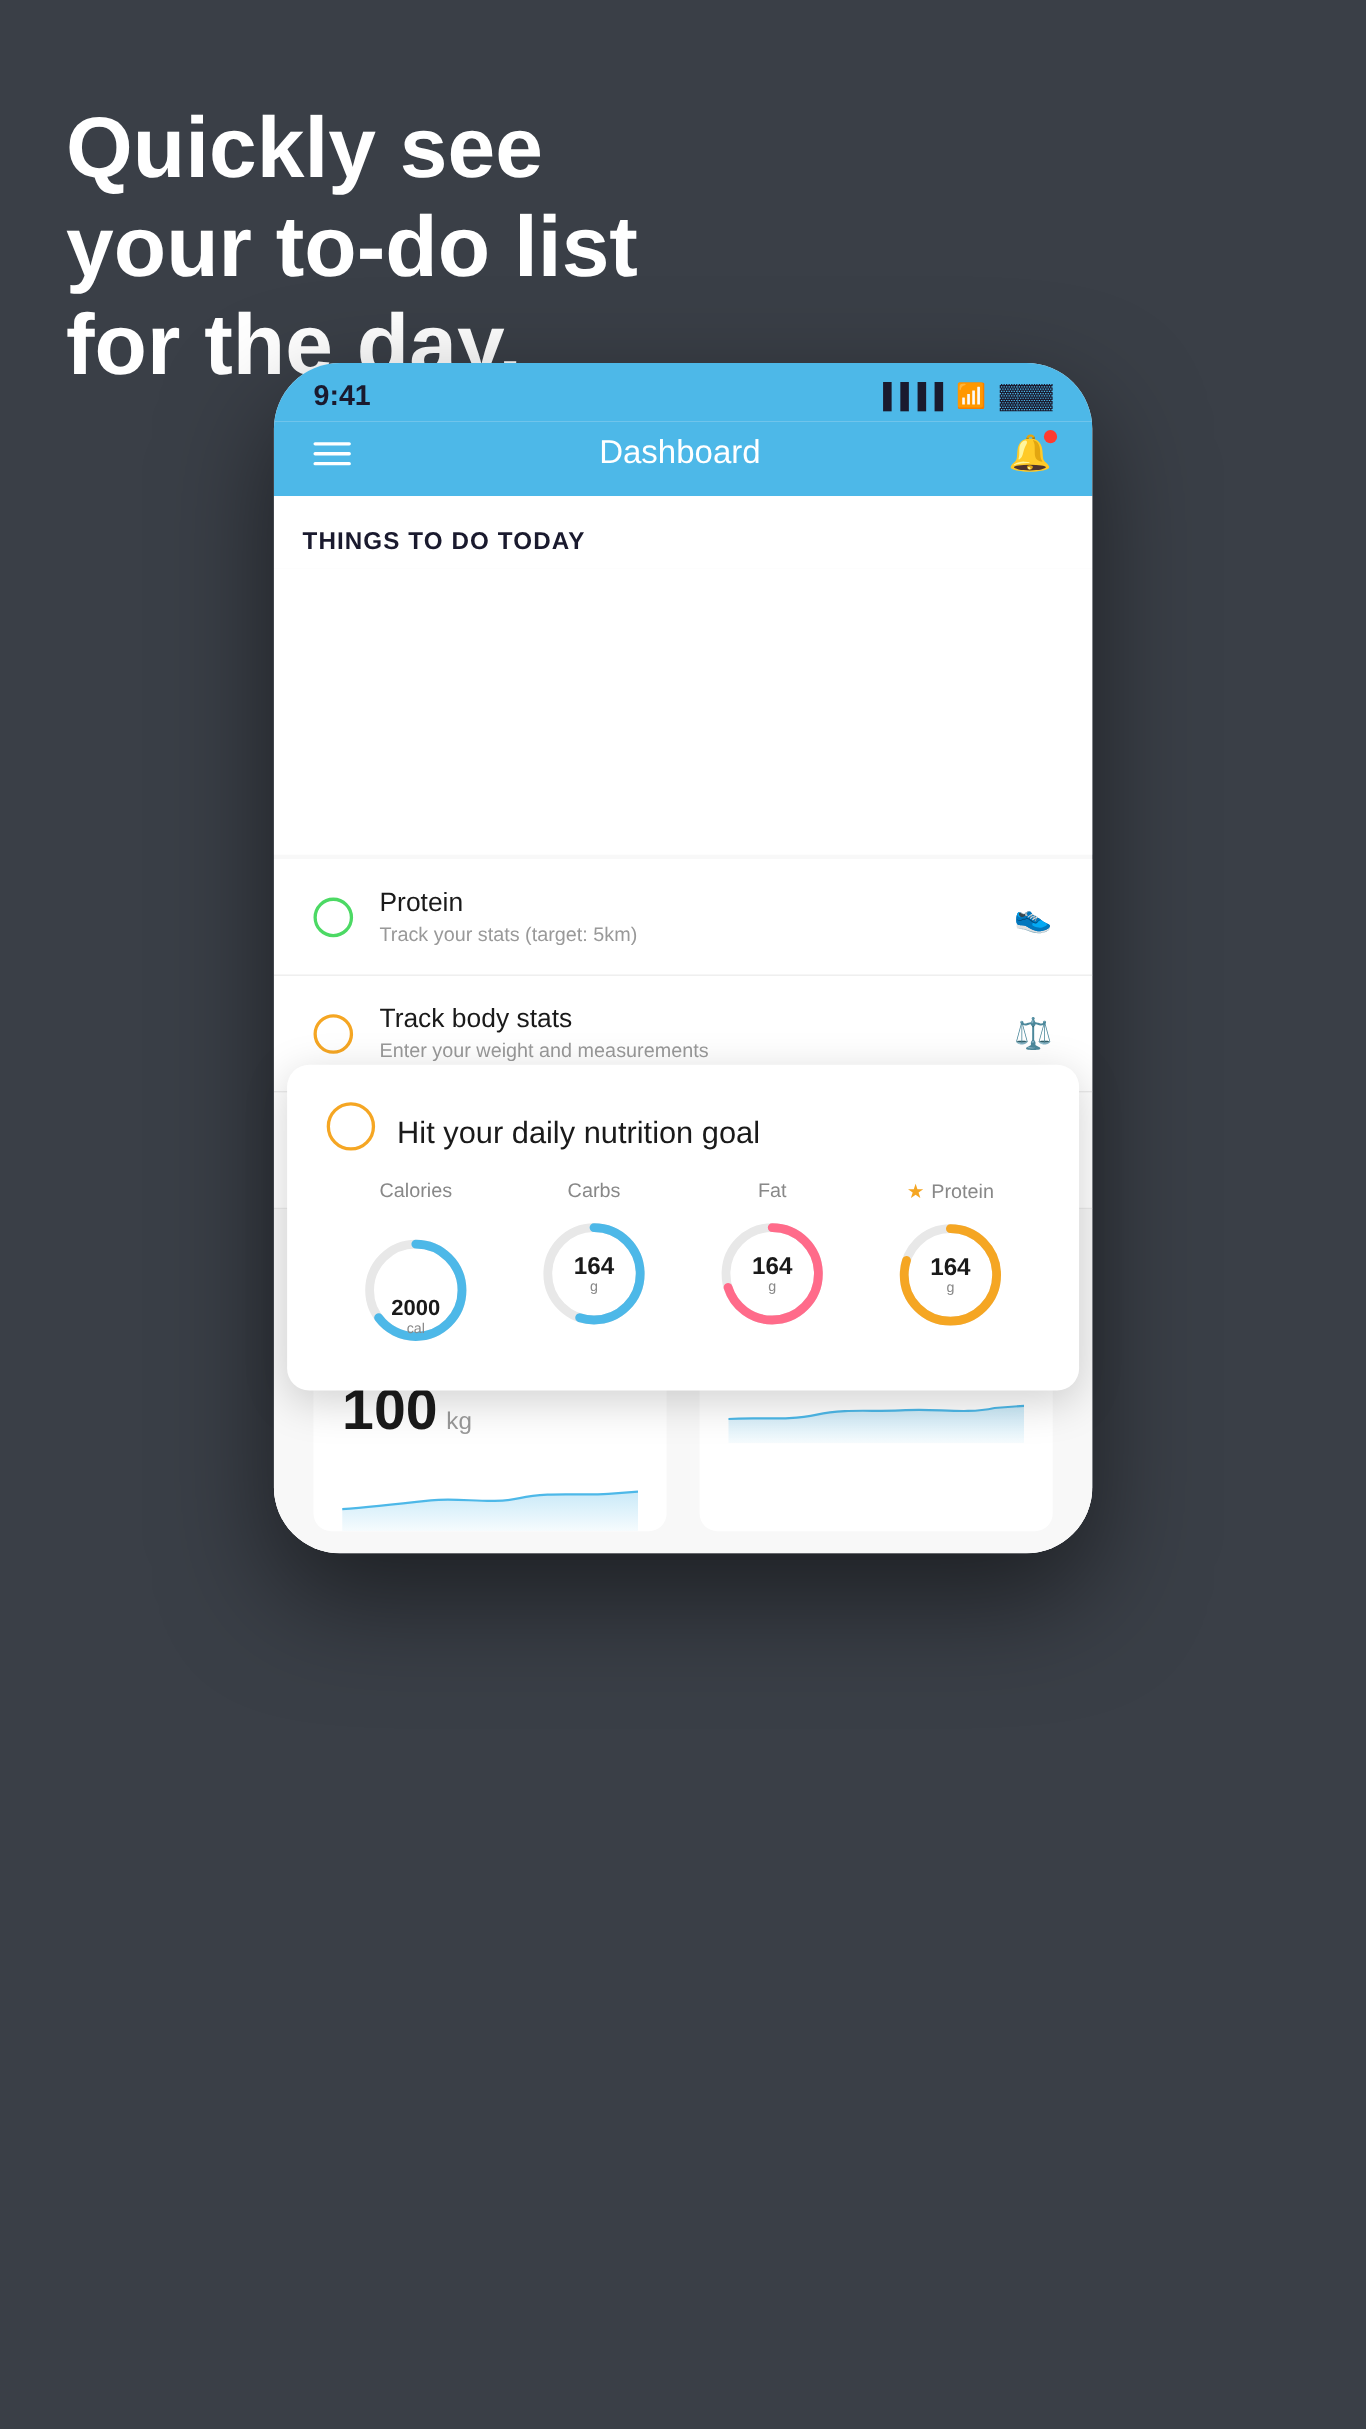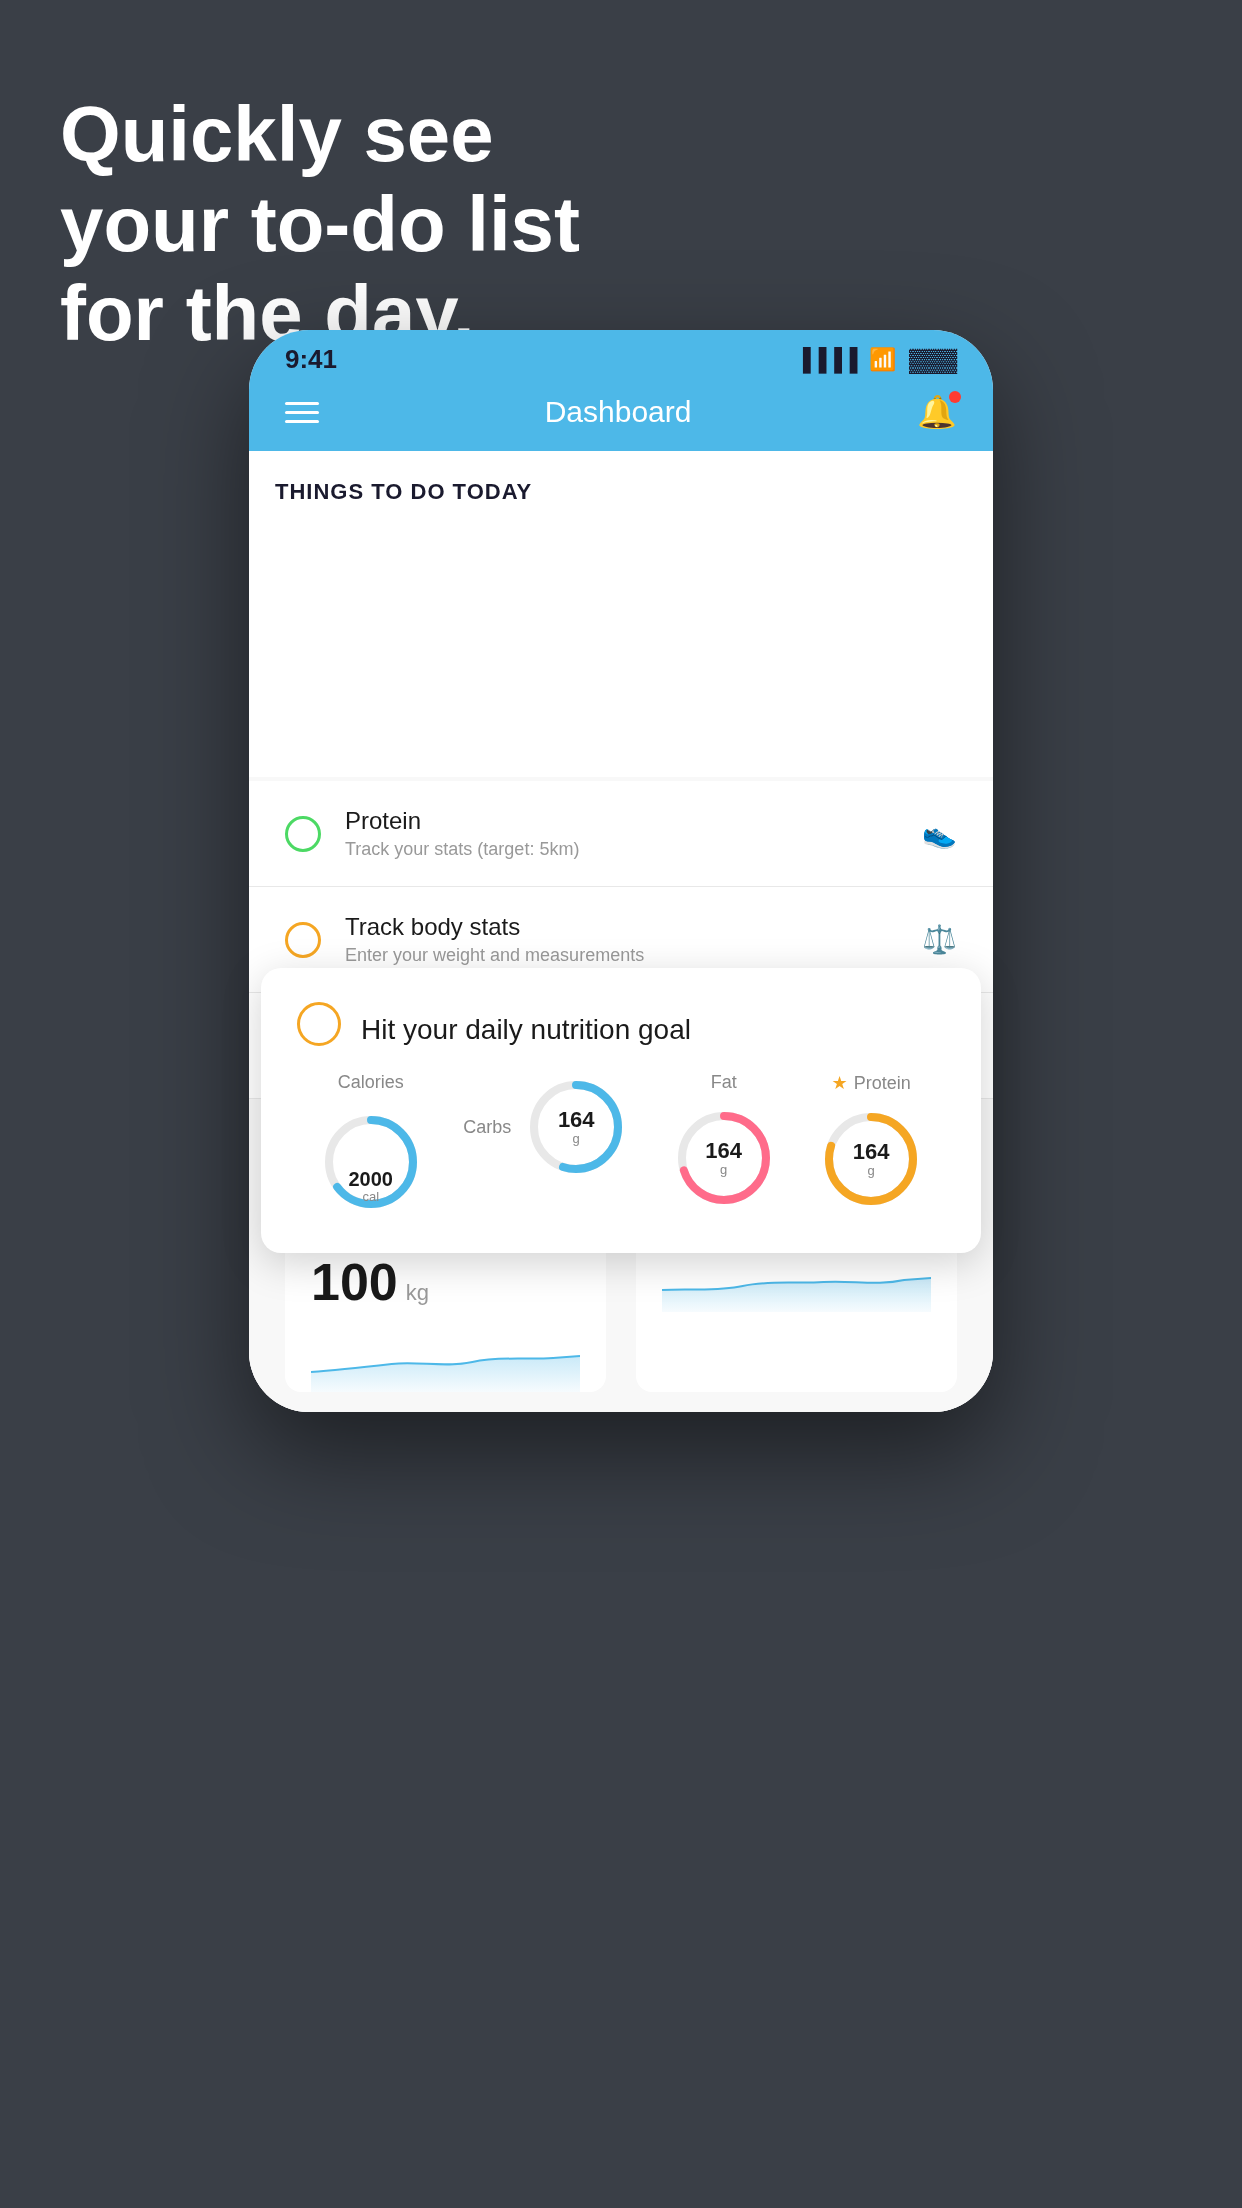--- a/index.html
+++ b/index.html
@@ -428,35 +428,35 @@
 
 <div class="nutrition-card" style="position: absolute; top: 968px; left: 50%; transform: translateX(-50%); width: 720px; background: white; border-radius: 20px; padding: 34px 36px 36px; box-shadow: 0 10px 40px rgba(0,0,0,0.18); z-index: 20;">
 
   <div class="nutrition-card-header">
     <div class="circle-check" style="width:44px;height:44px;border-radius:50%;border:3px solid #f5a623;flex-shrink:0;"></div>
     <span class="nutrition-title" style="font-size:28px;font-weight:500;color:#1a1a1a;">Hit your daily nutrition goal</span>
   </div>
 
   <div class="nutrition-stats" style="display:flex;justify-content:space-around;align-items:flex-start;">
 
-    <div class="stat-item" style="display:flex;flex-direction:column;align-items:center;gap:14px;">
+    <div class="stat-item" style="display:flex;flex-direction:column;align-items:center;gap:25px;">
       <span class="stat-label" style="font-size:18px;color:#888;">Calories</span>
       <div class="donut-wrapper" style="position:relative;width:110px;height:110px;">
         <svg width="110" height="110" viewBox="0 0 110 110" style="transform:rotate(-90deg);">
           <circle cx="55" cy="55" r="42" fill="none" stroke="#e8e8e8" stroke-width="8"></circle>
           <circle cx="55" cy="55" r="42" fill="none" stroke="#4db8e8" stroke-width="8" stroke-dasharray="171 264" stroke-linecap="round"></circle>
         </svg>
         <div class="donut-center" style="position:absolute;top:50%;left:50%;transform:translate(-50%,-50%);text-align:center;line-height:1.1;margin-top:24px;">
           <div class="donut-value" style="font-size:20px;font-weight:600;color:#1a1a1a;">2000</div>
           <div class="donut-unit" style="font-size:13px;color:#888;">cal</div>
         </div>
       </div>
     </div>
 
-    <div class="stat-item" style="display:flex;flex-direction:row;align-items:center;gap:10px;">
+    <div class="stat-item" style="display:flex;flex-direction:column;align-items:center;gap:10px;">
       <span class="stat-label" style="font-size:18px;color:#888;">Carbs</span>
       <div class="donut-wrapper" style="position:relative;width:110px;height:110px;">
         <svg width="110" height="110" viewBox="0 0 110 110" style="transform:rotate(-90deg);">
           <circle cx="55" cy="55" r="42" fill="none" stroke="#e8e8e8" stroke-width="8"></circle>
           <circle cx="55" cy="55" r="42" fill="none" stroke="#4db8e8" stroke-width="8" stroke-dasharray="145 264" stroke-linecap="round"></circle>
         </svg>
         <div class="donut-center" style="position:absolute;top:50%;left:50%;transform:translate(-50%,-50%);text-align:center;line-height:1.1;">
           <div class="donut-value" style="font-size:22px;font-weight:600;color:#1a1a1a;">164</div>
           <div class="donut-unit" style="font-size:13px;color:#888;">g</div>
         </div>

